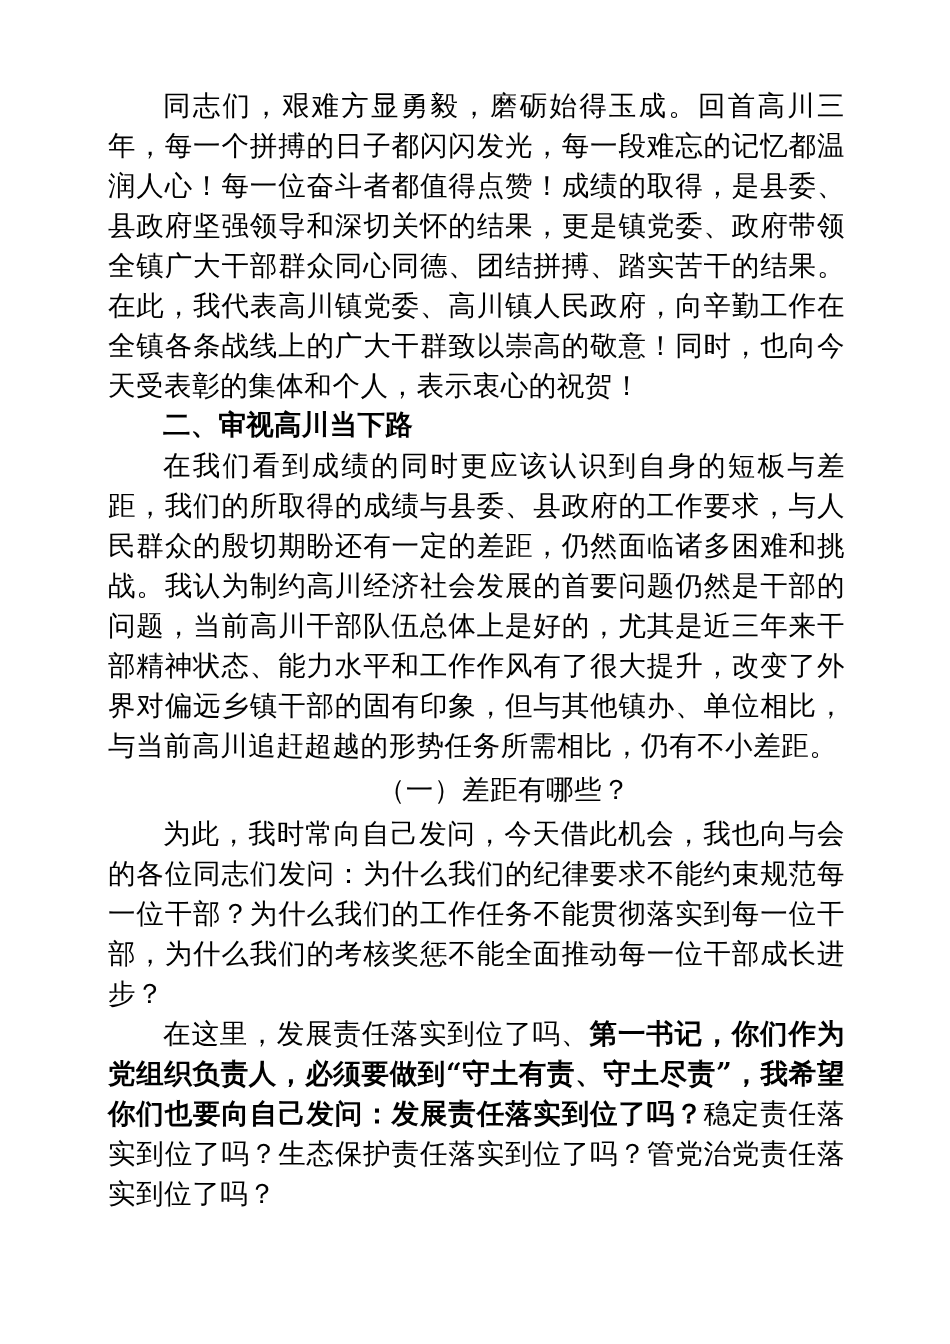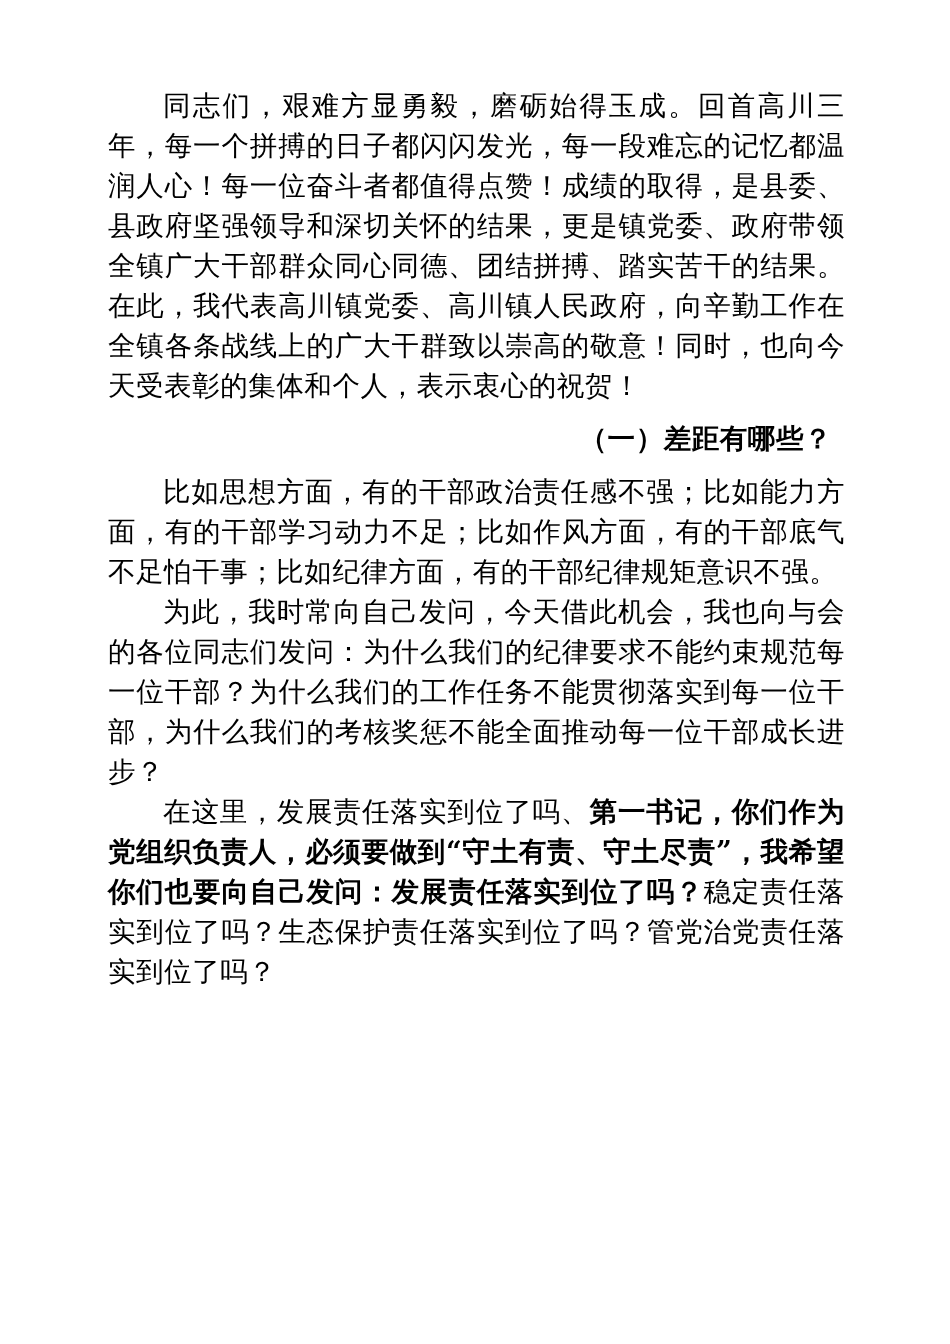--- a/index.html
+++ b/index.html
@@ -48,51 +48,52 @@
     font-size: 27.5px;
     line-height: 40px;
     text-indent: 2em;
     font-weight: bold;
     letter-spacing: 0.01em;
     font-family: "Liberation Sans", "DejaVu Sans", sans-serif;
     text-align: left;
   }
   
   h3.h-level2 {
-    margin: 13px;
+    margin: 4px;
     padding: 0;
     font-size: 27.5px;
     line-height: 40px;
     text-indent: 2em;
-    font-weight: bold;
+    font-weight: normal;
     letter-spacing: 0.02em;
     font-family: "DejaVu Serif", "Liberation Serif", serif;
-    text-align: right;
+    text-align: center;
   }
   
   .emph {
     font-weight: bold;
   }
   .plain {
     font-weight: normal;
   }
 </style>
 </head>
 <body>
 
 <div id="page">
   <div class="doc-body">
 
     <p class="para">同志们，艰难方显勇毅，磨砺始得玉成。回首高川三年，每一个拼搏的日子都闪闪发光，每一段难忘的记忆都温润人心！每一位奋斗者都值得点赞！成绩的取得，是县委、县政府坚强领导和深切关怀的结果，更是镇党委、政府带领全镇广大干部群众同心同德、团结拼搏、踏实苦干的结果。在此，我代表高川镇党委、高川镇人民政府，向辛勤工作在全镇各条战线上的广大干群致以崇高的敬意！同时，也向今天受表彰的集体和个人，表示衷心的祝贺！</p>
 
+    <h2 class="h-level1">二、审视高川当下路</h2>
 
+    <p class="para">在我们看到成绩的同时更应该认识到自身的短板与差距，我们的所取得的成绩与县委、县政府的工作要求，与人民群众的殷切期盼还有一定的差距，仍然面临诸多困难和挑战。我认为制约高川经济社会发展的首要问题仍然是干部的问题，当前高川干部队伍总体上是好的，尤其是近三年来干部精神状态、能力水平和工作作风有了很大提升，改变了外界对偏远乡镇干部的固有印象，但与其他镇办、单位相比，与当前高川追赶超越的形势任务所需相比，仍有不小差距。</p>
 
     <h3 class="h-level2">（一）差距有哪些？</h3>
 
-    <p class="para">比如思想方面，有的干部政治责任感不强；比如能力方面，有的干部学习动力不足；比如作风方面，有的干部底气不足怕干事；比如纪律方面，有的干部纪律规矩意识不强。</p>
 
 
     <p class="para">为此，我时常向自己发问，今天借此机会，我也向与会的各位同志们发问：为什么我们的纪律要求不能约束规范每一位干部？为什么我们的工作任务不能贯彻落实到每一位干部，为什么我们的考核奖惩不能全面推动每一位干部成长进步？</p>
 
     <p class="para"><span class="plain">在这里，发展责任落实到位了吗、</span><span class="emph">第一书记，你们作为党组织负责人，必须要做到“守土有责、守土尽责”，我希望你们也要向自己发问：发展责任落实到位了吗？</span><span class="plain">稳定责任落实到位了吗？生态保护责任落实到位了吗？管党治党责任落实到位了吗？</span></p>
 
   </div>
 </div>
 
 </body></html>

